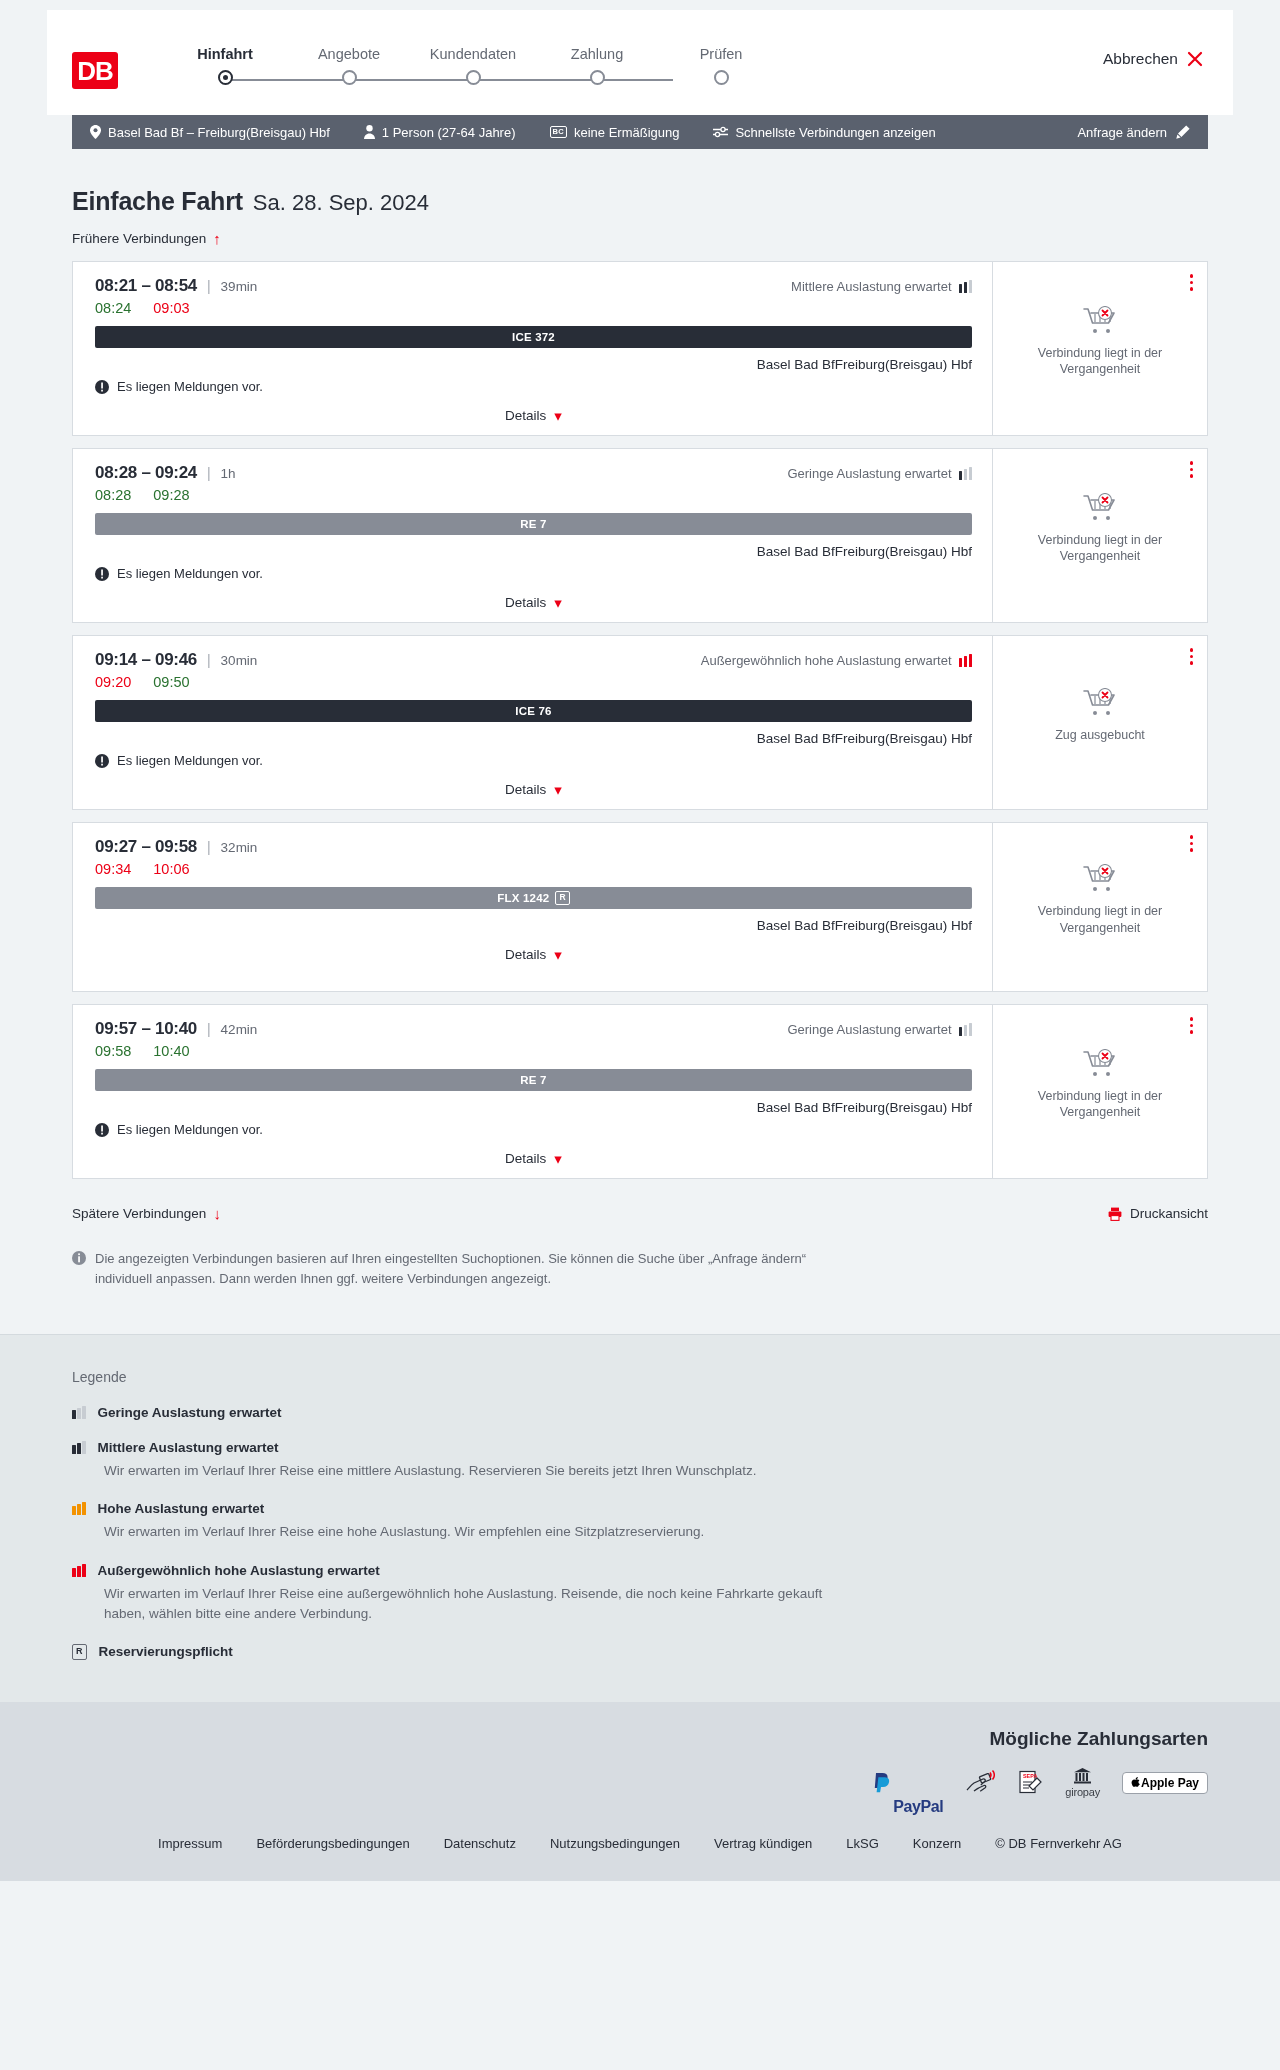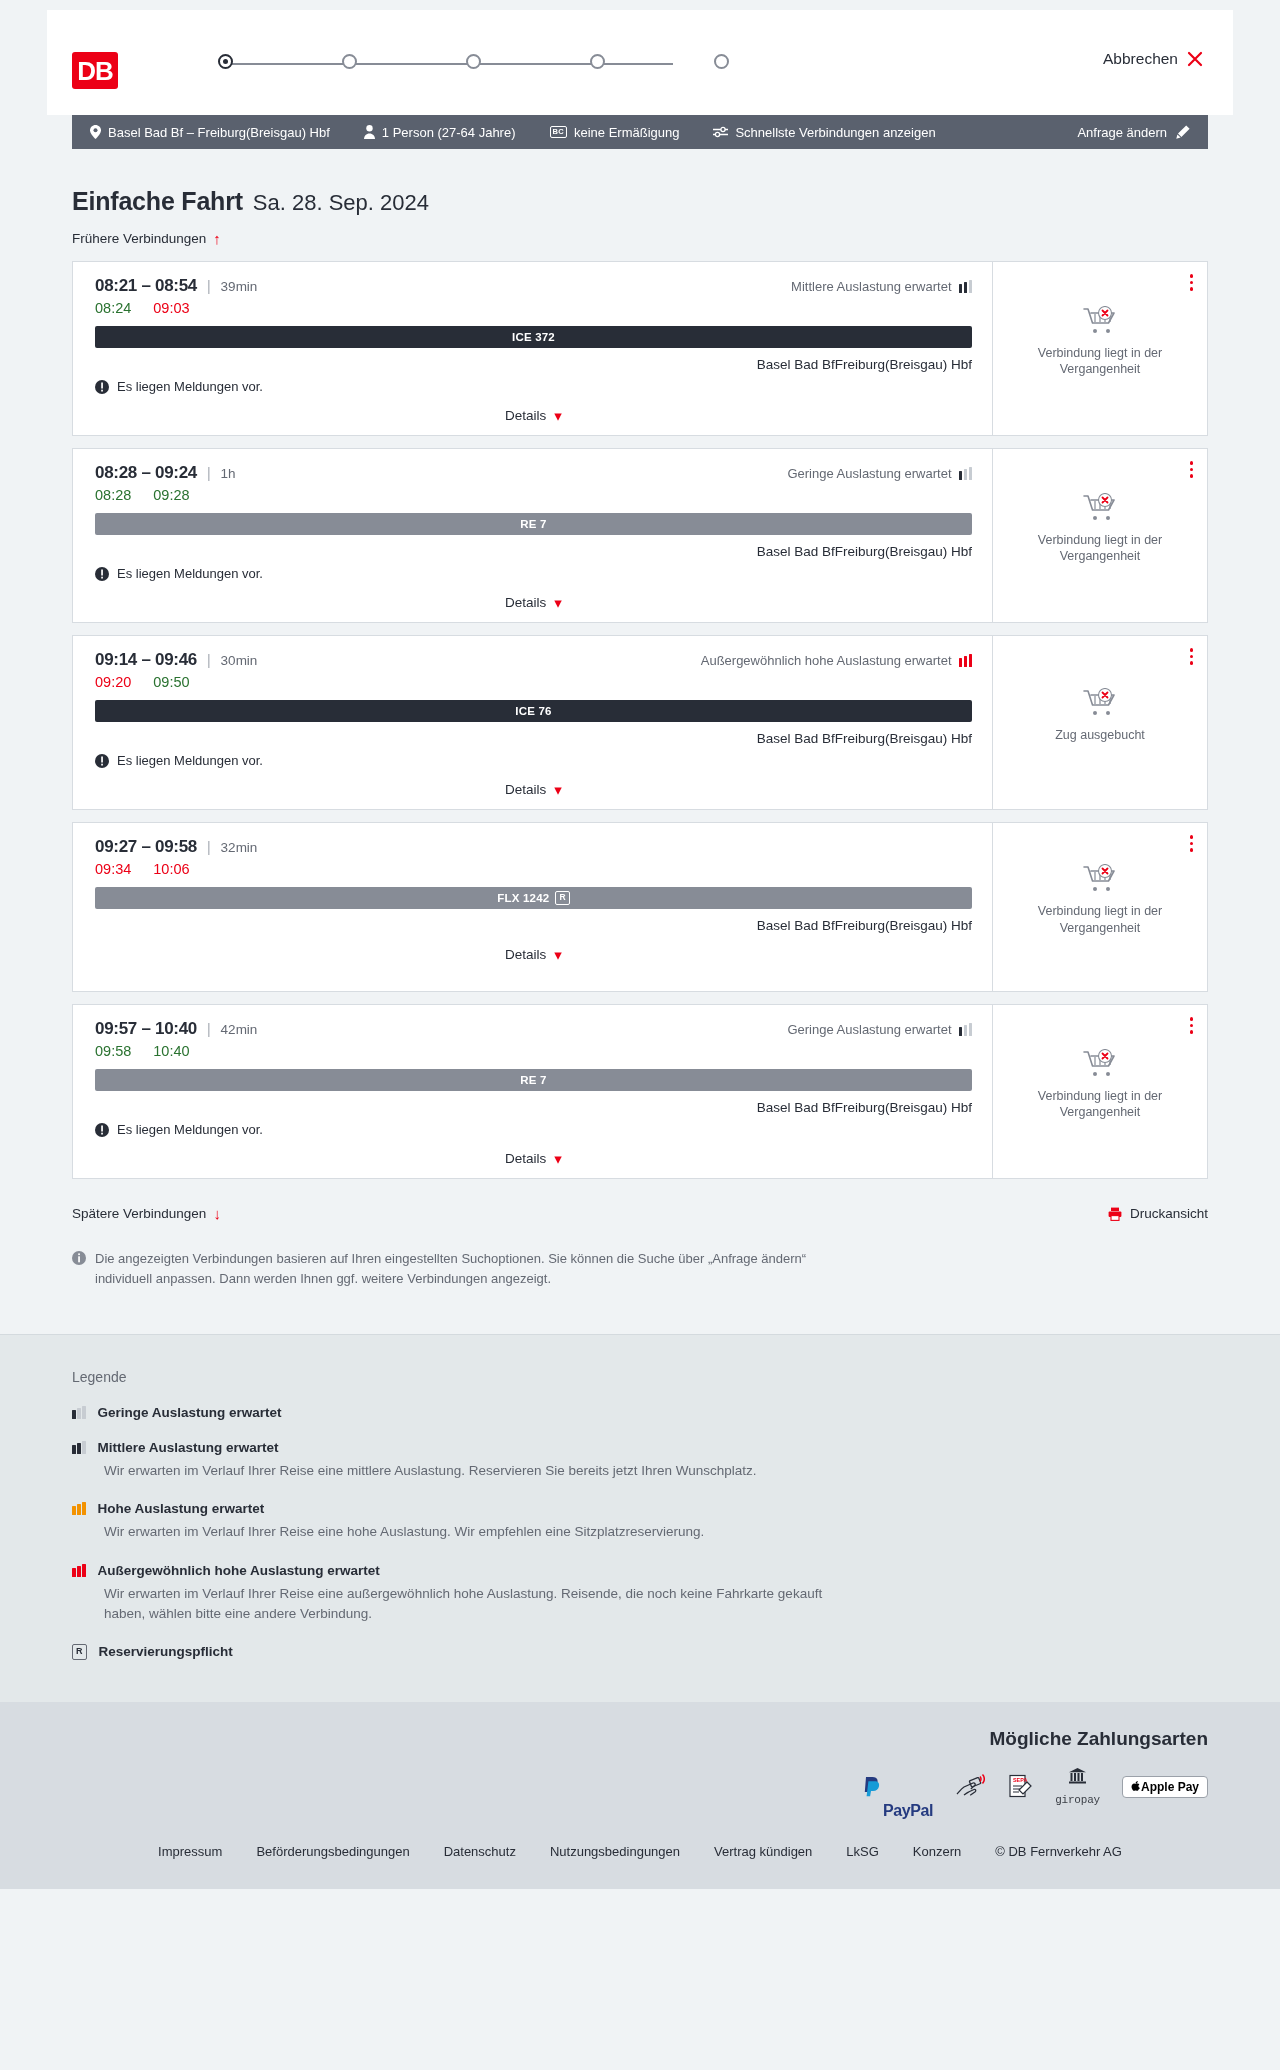--- a/index.html
+++ b/index.html
@@ -223,21 +223,21 @@
   .pay-title { font-size: 19px; font-weight: bold; color: #282d37; }
   .pay-icons { display: flex; align-items: center; gap: 22px; margin-top: 18px; }
   .pay-badge {
     height: 26px; display: flex; align-items: center; justify-content: center;
   }
   .apple-pay {
     border: 1px solid #9ba1a9; border-radius: 4px; background: #fff;
     padding: 3px 8px; font-size: 12px; font-weight: 600; color: #000;
     display: flex; align-items: center; gap: 1px;
   }
-  .giropay-wrap { display: flex; flex-direction: column; align-items: center; gap: 9px; font-family: Liberation Mono, monospace; }
+  .giropay-wrap { display: flex; flex-direction: column; align-items: center; gap: 1px; }
   .giropay-text { font-size: 11px; color: #3b3f46; letter-spacing: -.2px; }
   .paypal-text { font-size: 16px; font-weight: bold; letter-spacing: -.4px; margin-top: 48px; }
 
   
   .footer-links {
     background: #d7dce1;
     padding: 16px 0 30px 0;
     display: flex; justify-content: center; align-items: center;
     gap: 34px; flex-wrap: wrap;
     font-size: 13px; color: #282d37;
@@ -249,20 +249,27 @@
 <body>
 
 <div class="header-wrap">
   <div class="header">
 
     <div class="db-logo">
       <span>DB</span>
     </div>
 
     <div class="stepper">
+      <div class="stepper-labels">
+        <div class="step-label active">Hinfahrt</div>
+        <div class="step-label">Angebote</div>
+        <div class="step-label">Kundendaten</div>
+        <div class="step-label">Zahlung</div>
+        <div class="step-label">Prüfen</div>
+      </div>
       <div class="stepper-track">
         <div class="stepper-line"></div>
         <div class="step-dots">
           <div class="step-dot-cell">
               <span class="dot active"></span>
             </div>
           <div class="step-dot-cell">
               <span class="dot"></span>
             </div>
           <div class="step-dot-cell">

